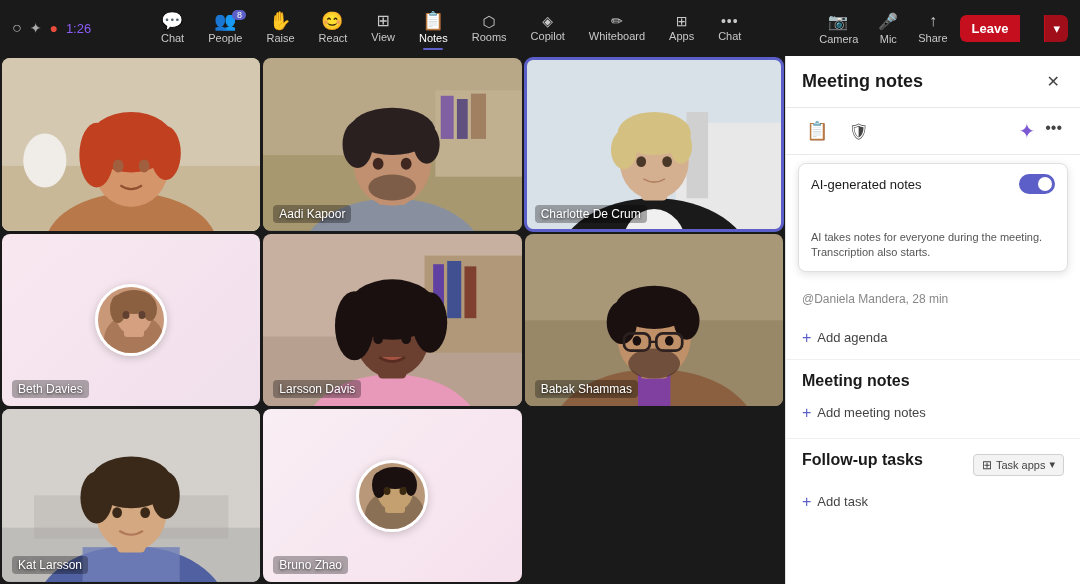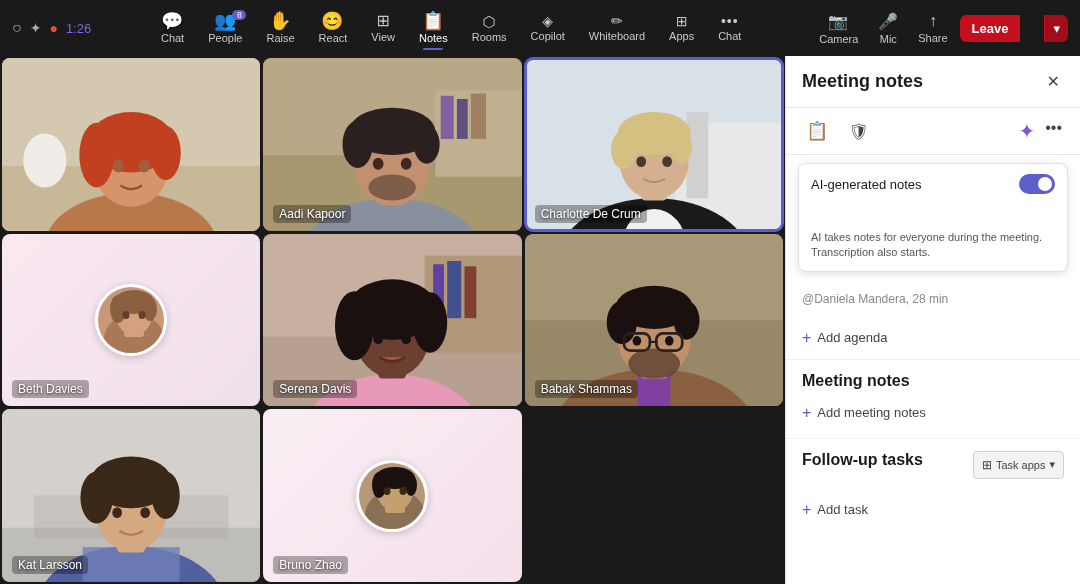--- a/index.html
+++ b/index.html
@@ -322,22 +322,23 @@
       font-weight: 600;
       color: #1a1a1a;
       margin-bottom: 10px;
     }
 
     .tasks-section {
       padding: 12px 16px;
     }
     .tasks-header {
       display: flex;
+      align-items: center;
       justify-content: space-between;
-      margin-bottom: 18px;
+      margin-bottom: 10px;
     }
     .task-apps-btn {
       display: flex;
       align-items: center;
       gap: 4px;
       background: #f3f3f3;
       border: 1px solid #d0d0d0;
       border-radius: 4px;
       padding: 3px 8px;
       font-size: 11px;
@@ -557,21 +558,21 @@
 
         <ellipse cx="140" cy="70" rx="42" ry="28" fill="#1a1010"></ellipse>
         <ellipse cx="105" cy="85" rx="18" ry="32" fill="#1a1010"></ellipse>
         <ellipse cx="175" cy="82" rx="16" ry="28" fill="#1a1010"></ellipse>
 
         <ellipse cx="127" cy="97" rx="4.5" ry="5" fill="#1a1010"></ellipse>
         <ellipse cx="153" cy="97" rx="4.5" ry="5" fill="#1a1010"></ellipse>
 
         <path d="M 128 114 Q 140 122 152 114" stroke="#4a2018" stroke-width="2.5" fill="#d06050" opacity="0.6"></path>
       </svg>
-      <div class="participant-name">Serena Davis</div>
+      <div class="participant-name">Larsson Davis</div>
     </div>
 
     <div class="video-cell" style="grid-row:2; grid-column:3;">
       <svg width="100%" height="100%" viewBox="0 0 280 160" preserveAspectRatio="xMidYMid slice">
         <rect width="280" height="160" fill="#a89878"></rect>
         <rect x="0" y="80" width="280" height="80" fill="#988868"></rect>
 
         <ellipse cx="140" cy="185" rx="95" ry="60" fill="#8b6040"></ellipse>
 
         <rect x="125" y="125" width="30" height="35" fill="#8040a0"></rect>

